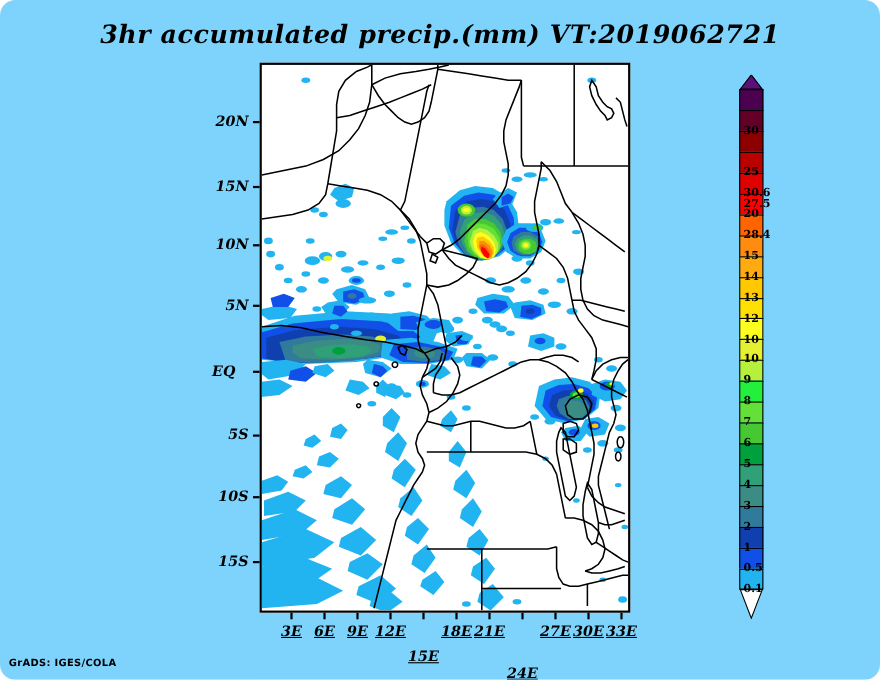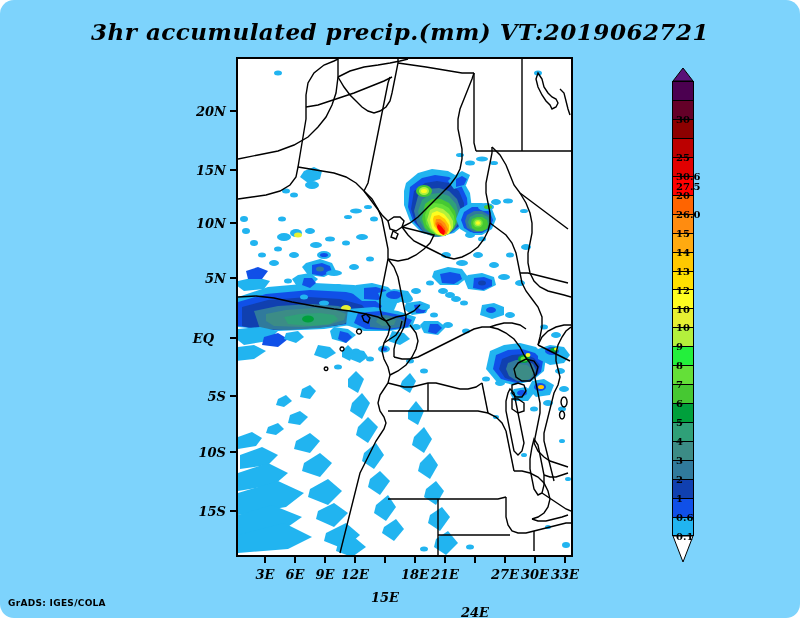--- a/index.html
+++ b/index.html
@@ -60,20 +60,21 @@
     color: #000000;
     white-space: nowrap;
   }
   .lat-label {
     text-align: right;
     transform: translateY(-50%);
   }
   .lon-label {
     text-align: center;
     transform: translateX(-50%);
+    text-decoration: underline;
   }
   .tick {
     position: absolute;
     background: #000000;
   }
   .tick-left { width: 6px; height: 2px; left: 230px; }
   .tick-bottom { width: 2px; height: 6px; top: 557px; }
   
   #colorbar {
     position: absolute;
@@ -604,37 +605,37 @@
         <div class="cb-cell" style="height: 18.9583px; background: rgb(16, 64, 176);"></div>
         <div class="cb-cell" style="height: 18.9583px; background: rgb(16, 80, 232);"></div>
         <div class="cb-cell" style="height: 18.9583px; background: rgb(33, 180, 240);"></div>
       </div>
     <svg id="cb-arrow-bottom" viewBox="0 0 22 28" preserveAspectRatio="none">
       <polygon points="1,1 21,1 11,27" fill="#ffffff" stroke="#000000" stroke-width="1"></polygon>
     </svg>
   </div>
   <div id="cb-labels">
       <div class="cb-label" style="top: 536px;">0.1</div>
-      <div class="cb-label" style="top: 517.042px;">0.6</div>
+      <div class="cb-label" style="top: 517.042px;">0.5</div>
       <div class="cb-label" style="top: 498.083px;">1</div>
       <div class="cb-label" style="top: 479.125px;">2</div>
       <div class="cb-label" style="top: 460.167px;">3</div>
       <div class="cb-label" style="top: 441.208px;">4</div>
       <div class="cb-label" style="top: 422.25px;">5</div>
       <div class="cb-label" style="top: 403.292px;">6</div>
       <div class="cb-label" style="top: 384.333px;">7</div>
       <div class="cb-label" style="top: 365.375px;">8</div>
       <div class="cb-label" style="top: 346.417px;">9</div>
       <div class="cb-label" style="top: 327.458px;">10</div>
       <div class="cb-label" style="top: 308.5px;">10</div>
       <div class="cb-label" style="top: 289.542px;">12</div>
       <div class="cb-label" style="top: 270.583px;">13</div>
       <div class="cb-label" style="top: 251.625px;">14</div>
       <div class="cb-label" style="top: 232.667px;">15</div>
-      <div class="cb-label" style="top: 213.708px;">26.0</div>
+      <div class="cb-label" style="top: 213.708px;">28.4</div>
       <div class="cb-label" style="top: 194.75px;">20</div>
       <div class="cb-label" style="top: 175.792px;">30.6</div>
       <div class="cb-label" style="top: 156.833px;">25</div>
       <div class="cb-label" style="top: 137.875px; margin-top: 48px;">27.5</div>
       <div class="cb-label" style="top: 118.917px;">30</div>
     </div>
 
   <div id="grads-credit">GrADS: IGES/COLA</div>
 </div>
 

